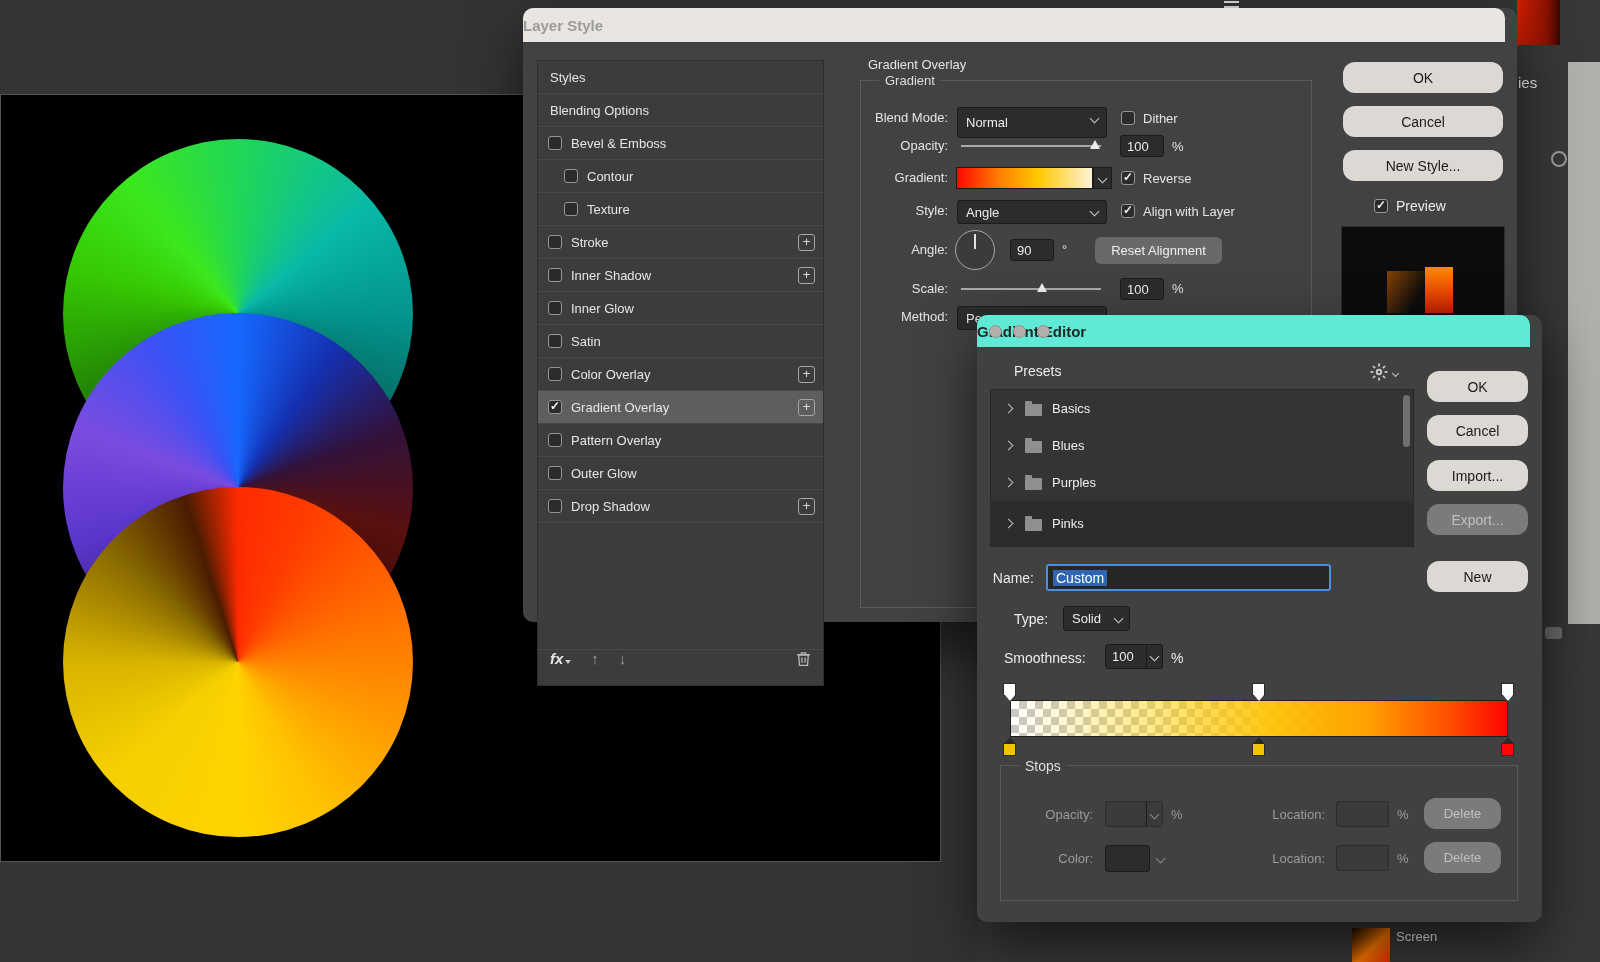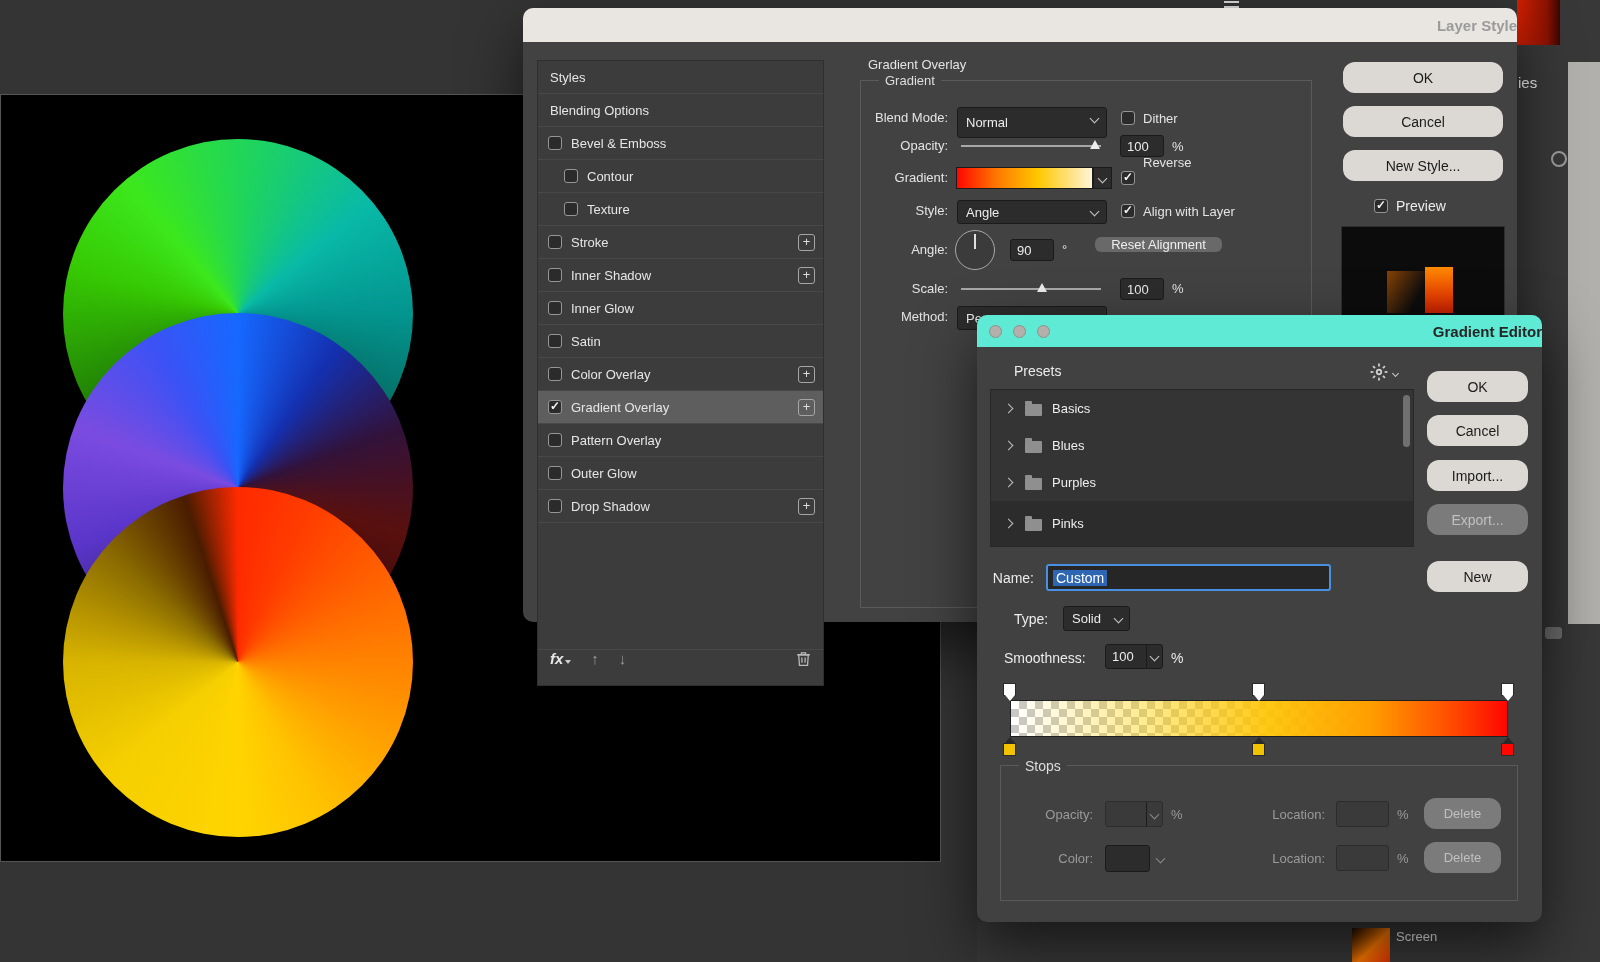--- a/index.html
+++ b/index.html
@@ -10,21 +10,21 @@
 
   
   #canvas{position:absolute;left:0;top:94;top:94px;width:941px;height:768px;background:#000;border:1px solid #555;z-index:1}
   .circle{position:absolute;width:350px;height:350px;border-radius:50%}
   #c1{background:conic-gradient(from 180deg at 50% 50%,#0c2408 0deg,#1f7a06 55deg,#36c903 105deg,#3ce81c 140deg,#1ed45e 185deg,#09b9a8 230deg,#03958f 270deg,#065f55 315deg,#0c2408 360deg)}
   #c2{background:conic-gradient(from 180deg at 50% 50%,#0d0d1a 0deg,#5a35c9 70deg,#7b4be0 110deg,#3b52f5 150deg,#1668ff 180deg,#1430b0 215deg,#32123a 250deg,#59100e 285deg,#300606 330deg,#0d0d1a 360deg)}
   #c3{background:conic-gradient(from 180deg at 50% 50%,#ffd400 0deg,#f5cf00 50deg,#d8b400 90deg,#8a6b00 130deg,#4a1c00 162deg,#ff2a00 180deg,#ff3c00 205deg,#ff7300 255deg,#ff9d00 295deg,#ffc400 332deg,#ffd400 360deg)}
 
   
   .dialog{position:absolute;border-radius:10px;background:#424242;box-shadow:0 24px 60px rgba(0,0,0,.6)}
-  .titlebar{position:absolute;left:0;top:0;right:0;background:#e9e6e2;border-radius:10px 10px 0 0;display:flex;align-items:center;justify-content:flex-end} 
+  .titlebar{position:absolute;left:0;top:0;right:12px;background:#e9e6e2;border-radius:10px 10px 0 0;display:flex;align-items:center;justify-content:flex-start} 
   .traffic{position:absolute;display:flex;gap:11px;left:12px;top:10px}
   .traffic span{width:13px;height:13px;border-radius:50%;background:#b3afab;border:1px solid #938f8b}
 
   .t13{font-size:13px;color:#e4e4e4;position:absolute;white-space:nowrap}
   .t14{font-size:14px;color:#ececec;position:absolute;white-space:nowrap}
   .dim{color:#9a9a9a}
   .right{text-align:right}
 
   .btn{position:absolute;border-radius:12px;display:flex;align-items:center;justify-content:center;font-size:14px;cursor:default;white-space:nowrap}
   .btn.lightb{background:#dcd9d5;color:#1b1b1b}
@@ -217,37 +217,37 @@
         <span>100</span>
       </div>
     <div class="t13" style="left:649px;top:131px">%</div>
 
     <div class="t13 right" style="left:270px;top:162px;width:155px">Gradient:</div>
     <div class="abs" style="left:433px;top:159px;width:137px;height:22px;border:1px solid #1b1b1b;background:linear-gradient(to right,#ff0600 0%,#ff7a00 30%,#ffc800 60%,#fff3d8 100%)"></div>
     <div class="abs" style="left:570px;top:159px;width:19px;height:22px;background:#2c2c2c;border:1px solid #1b1b1b">
         <span class="chev" style="left:5px;top:7px"></span>
       </div>
     <span class="cb checked" style="left:598px;top:163px"></span>
-    <div class="t13" style="left:620px;top:147px">Reverse</div>
+    <div class="t13" style="left:620px;top:163px">Reverse</div>
 
     <div class="t13 right" style="left:270px;top:195px;width:155px">Style:</div>
     <div class="dd" style="left:434px;top:192px;width:150px;height:24px">
       <span>Angle</span>
         <span class="chev" style="right:8px;top:7px"></span>
     </div>
     <span class="cb checked" style="left:598px;top:196px"></span>
     <div class="t13" style="left:620px;top:196px">Align with Layer</div>
 
     <div class="t13 right" style="left:270px;top:234px;width:155px">Angle:</div>
     <div class="dial" style="left:432px;top:222px"></div>
     <div class="inp" style="left:487px;top:231px;width:44px;height:22px">
         <span>90</span>
       </div>
     <div class="t13" style="left:539px;top:234px">°</div>
-    <div class="btn graybtn" style="left:572px;top:229px;width:127px;height:15px">Reset Alignment</div>
+    <div class="btn graybtn" style="left:572px;top:229px;width:127px;height:27px">Reset Alignment</div>
 
     <div class="t13 right" style="left:270px;top:273px;width:155px">Scale:</div>
     <div class="slider" style="left:438px;top:280px;width:140px">
       <span class="thumb" style="left:calc(58% - 5px)"></span>
     </div>
     <div class="inp" style="left:597px;top:270px;width:44px;height:22px">
         <span>100</span>
       </div>
     <div class="t13" style="left:649px;top:273px">%</div>
 

